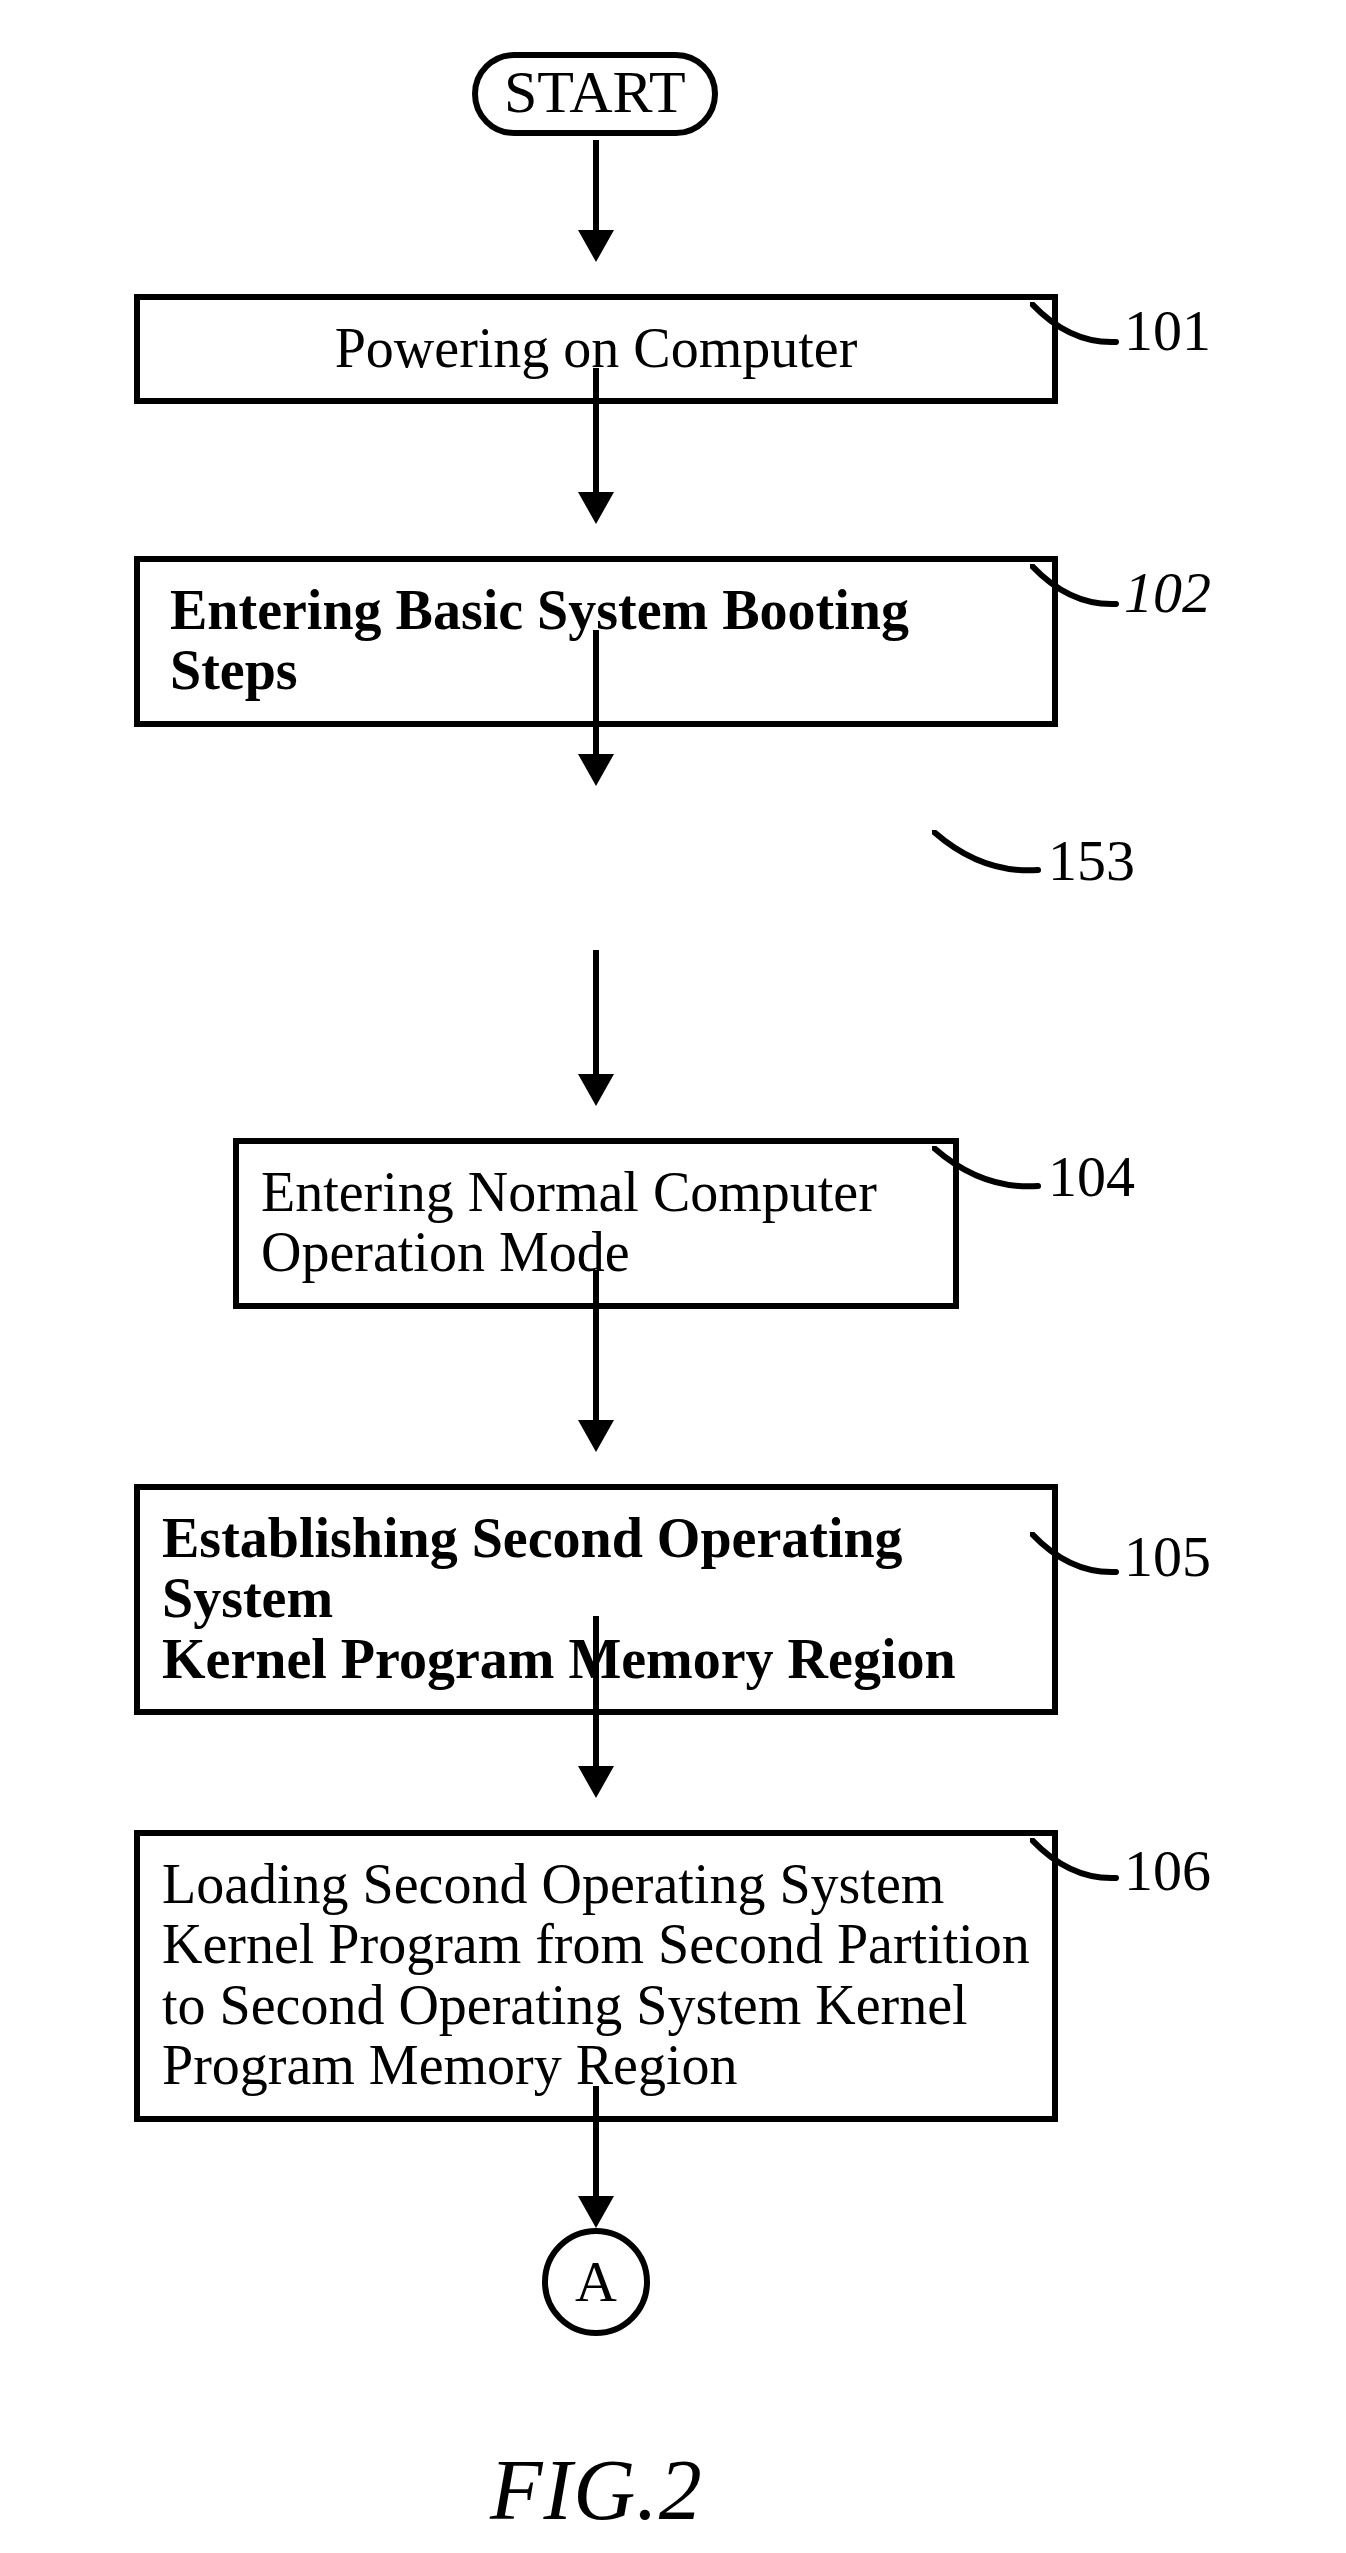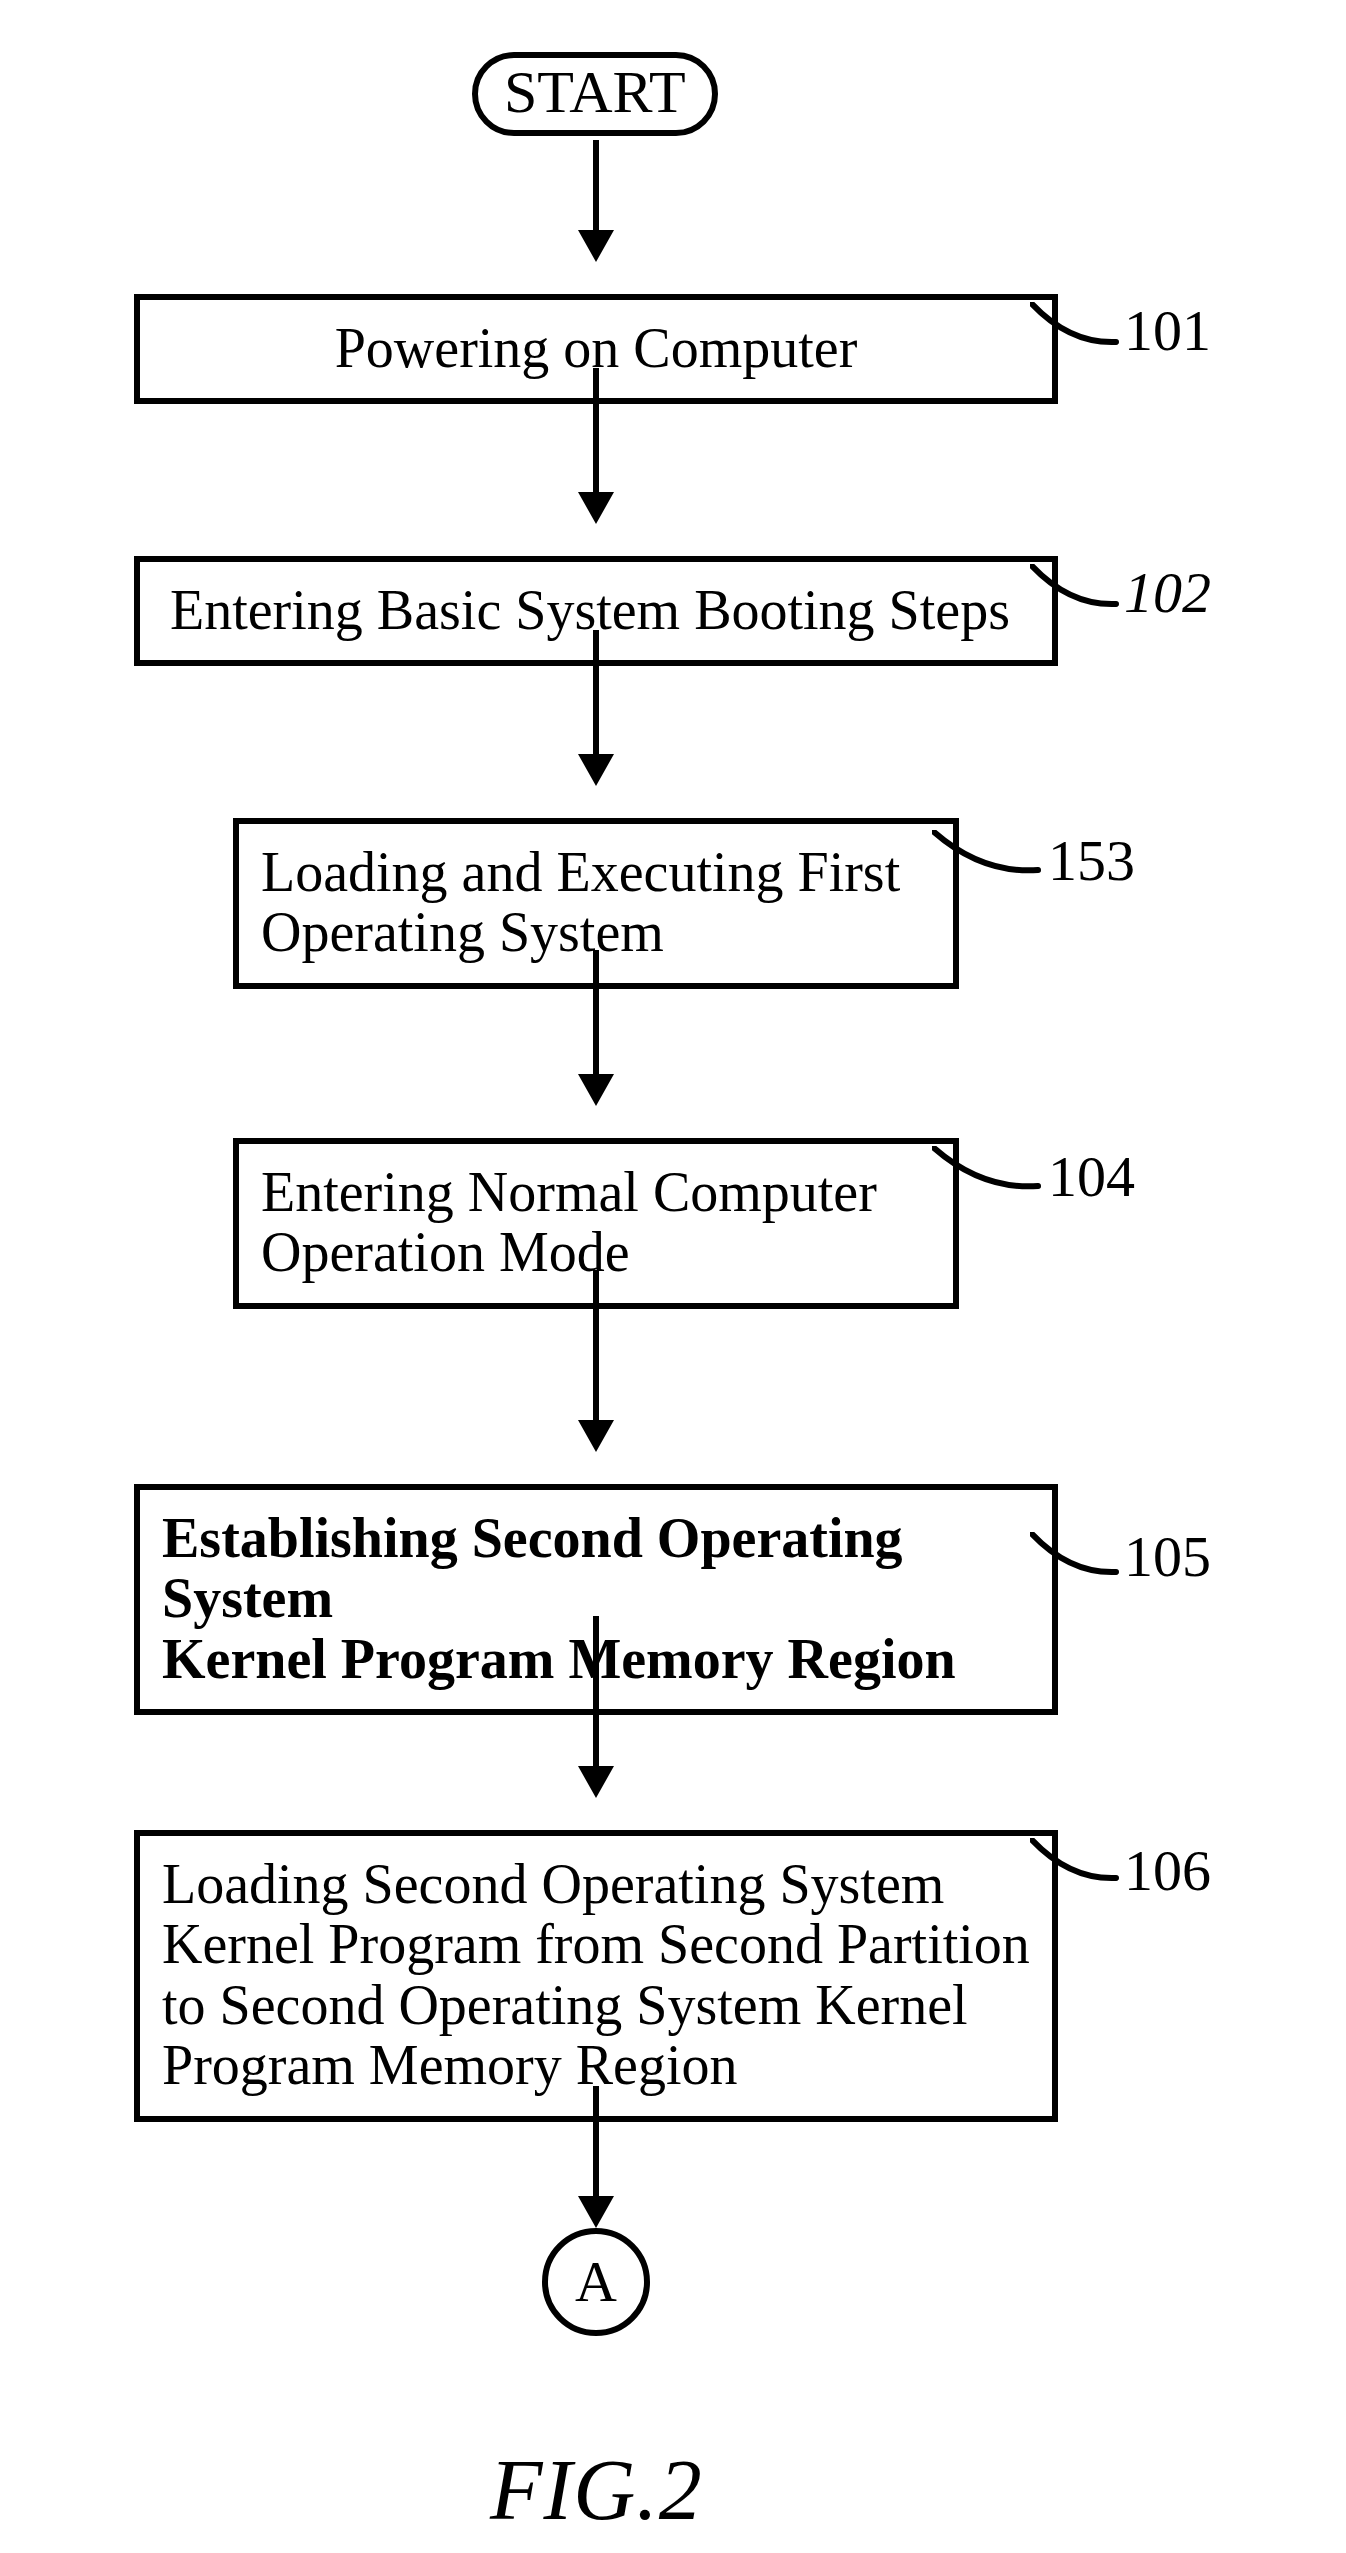--- a/index.html
+++ b/index.html
@@ -103,37 +103,33 @@
   <svg class="leader" style="left:1030px; top:302px;" width="90" height="60">
     <path d="M2 2 Q 40 42 86 40" stroke="#000" stroke-width="6" fill="none" stroke-linecap="round"></path>
   </svg>
   <div class="label" style="left:1124px; top:302px;">101</div>
 
   <div class="arrow" style="left:596px; top:368px;">
     <div class="shaft" style="height:124px;"></div>
     <div class="head" style="top:124px;"></div>
   </div>
 
-  <div class="box" style="left:134px; top:524px; width:924px; text-align:left; padding-left:30px;">
+  <div class="box" style="left:134px; top:524px; width:924px; text-align:left; padding-left:30px;font-weight:bold;">
     <span style="white-space:pre-line;">Entering Basic System Booting Steps</span>
   </div>
   <svg class="leader" style="left:1030px; top:564px;" width="90" height="60">
     <path d="M2 2 Q 40 42 86 40" stroke="#000" stroke-width="6" fill="none" stroke-linecap="round"></path>
   </svg>
   <div class="label" style="left:1124px; top:564px;font-style:italic;">102</div>
 
   <div class="arrow" style="left:596px; top:630px;">
     <div class="shaft" style="height:124px;"></div>
     <div class="head" style="top:124px;"></div>
   </div>
 
-  <div class="box" style="left:233px; top:786px; width:726px;">
-    <span style="white-space:pre-line;">Loading and Executing First
-Operating System</span>
-  </div>
   <svg class="leader" style="left:932px; top:830px;" width="110" height="60">
     <path d="M2 2 Q 50 44 106 40" stroke="#000" stroke-width="6" fill="none" stroke-linecap="round"></path>
   </svg>
   <div class="label" style="left:1048px; top:832px;">153</div>
 
   <div class="arrow" style="left:596px; top:950px;">
     <div class="shaft" style="height:124px;"></div>
     <div class="head" style="top:124px;"></div>
   </div>
 

